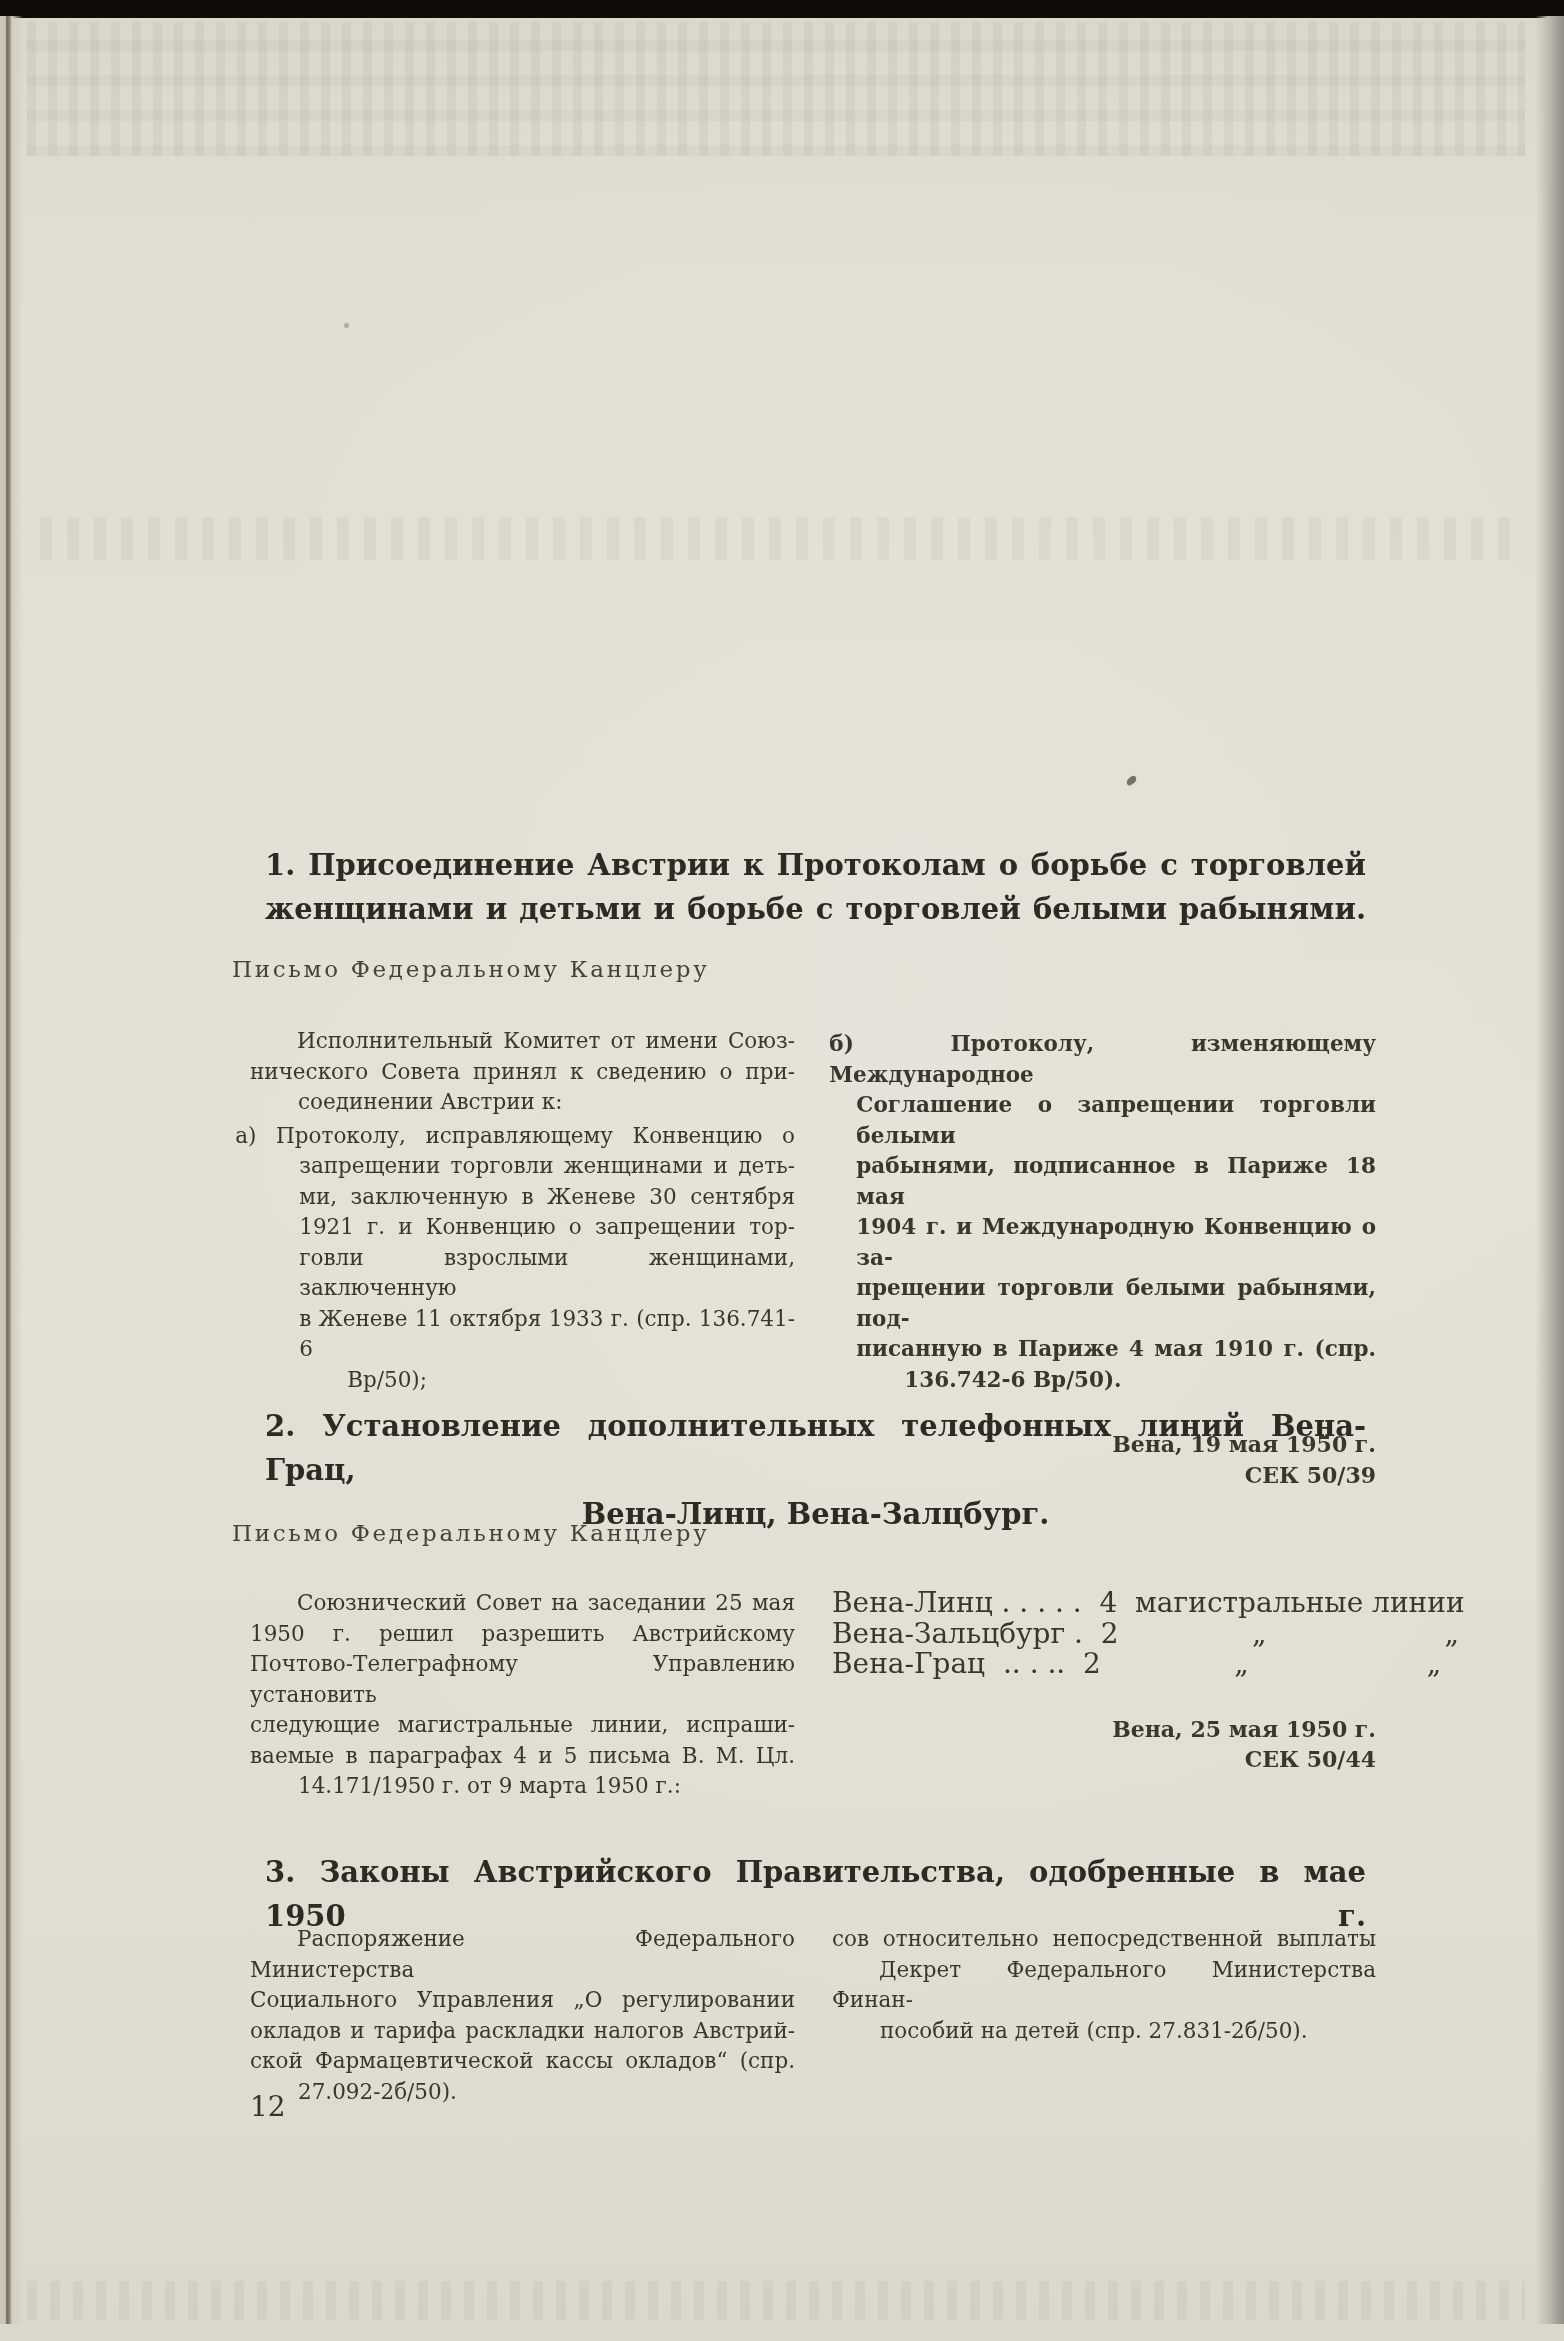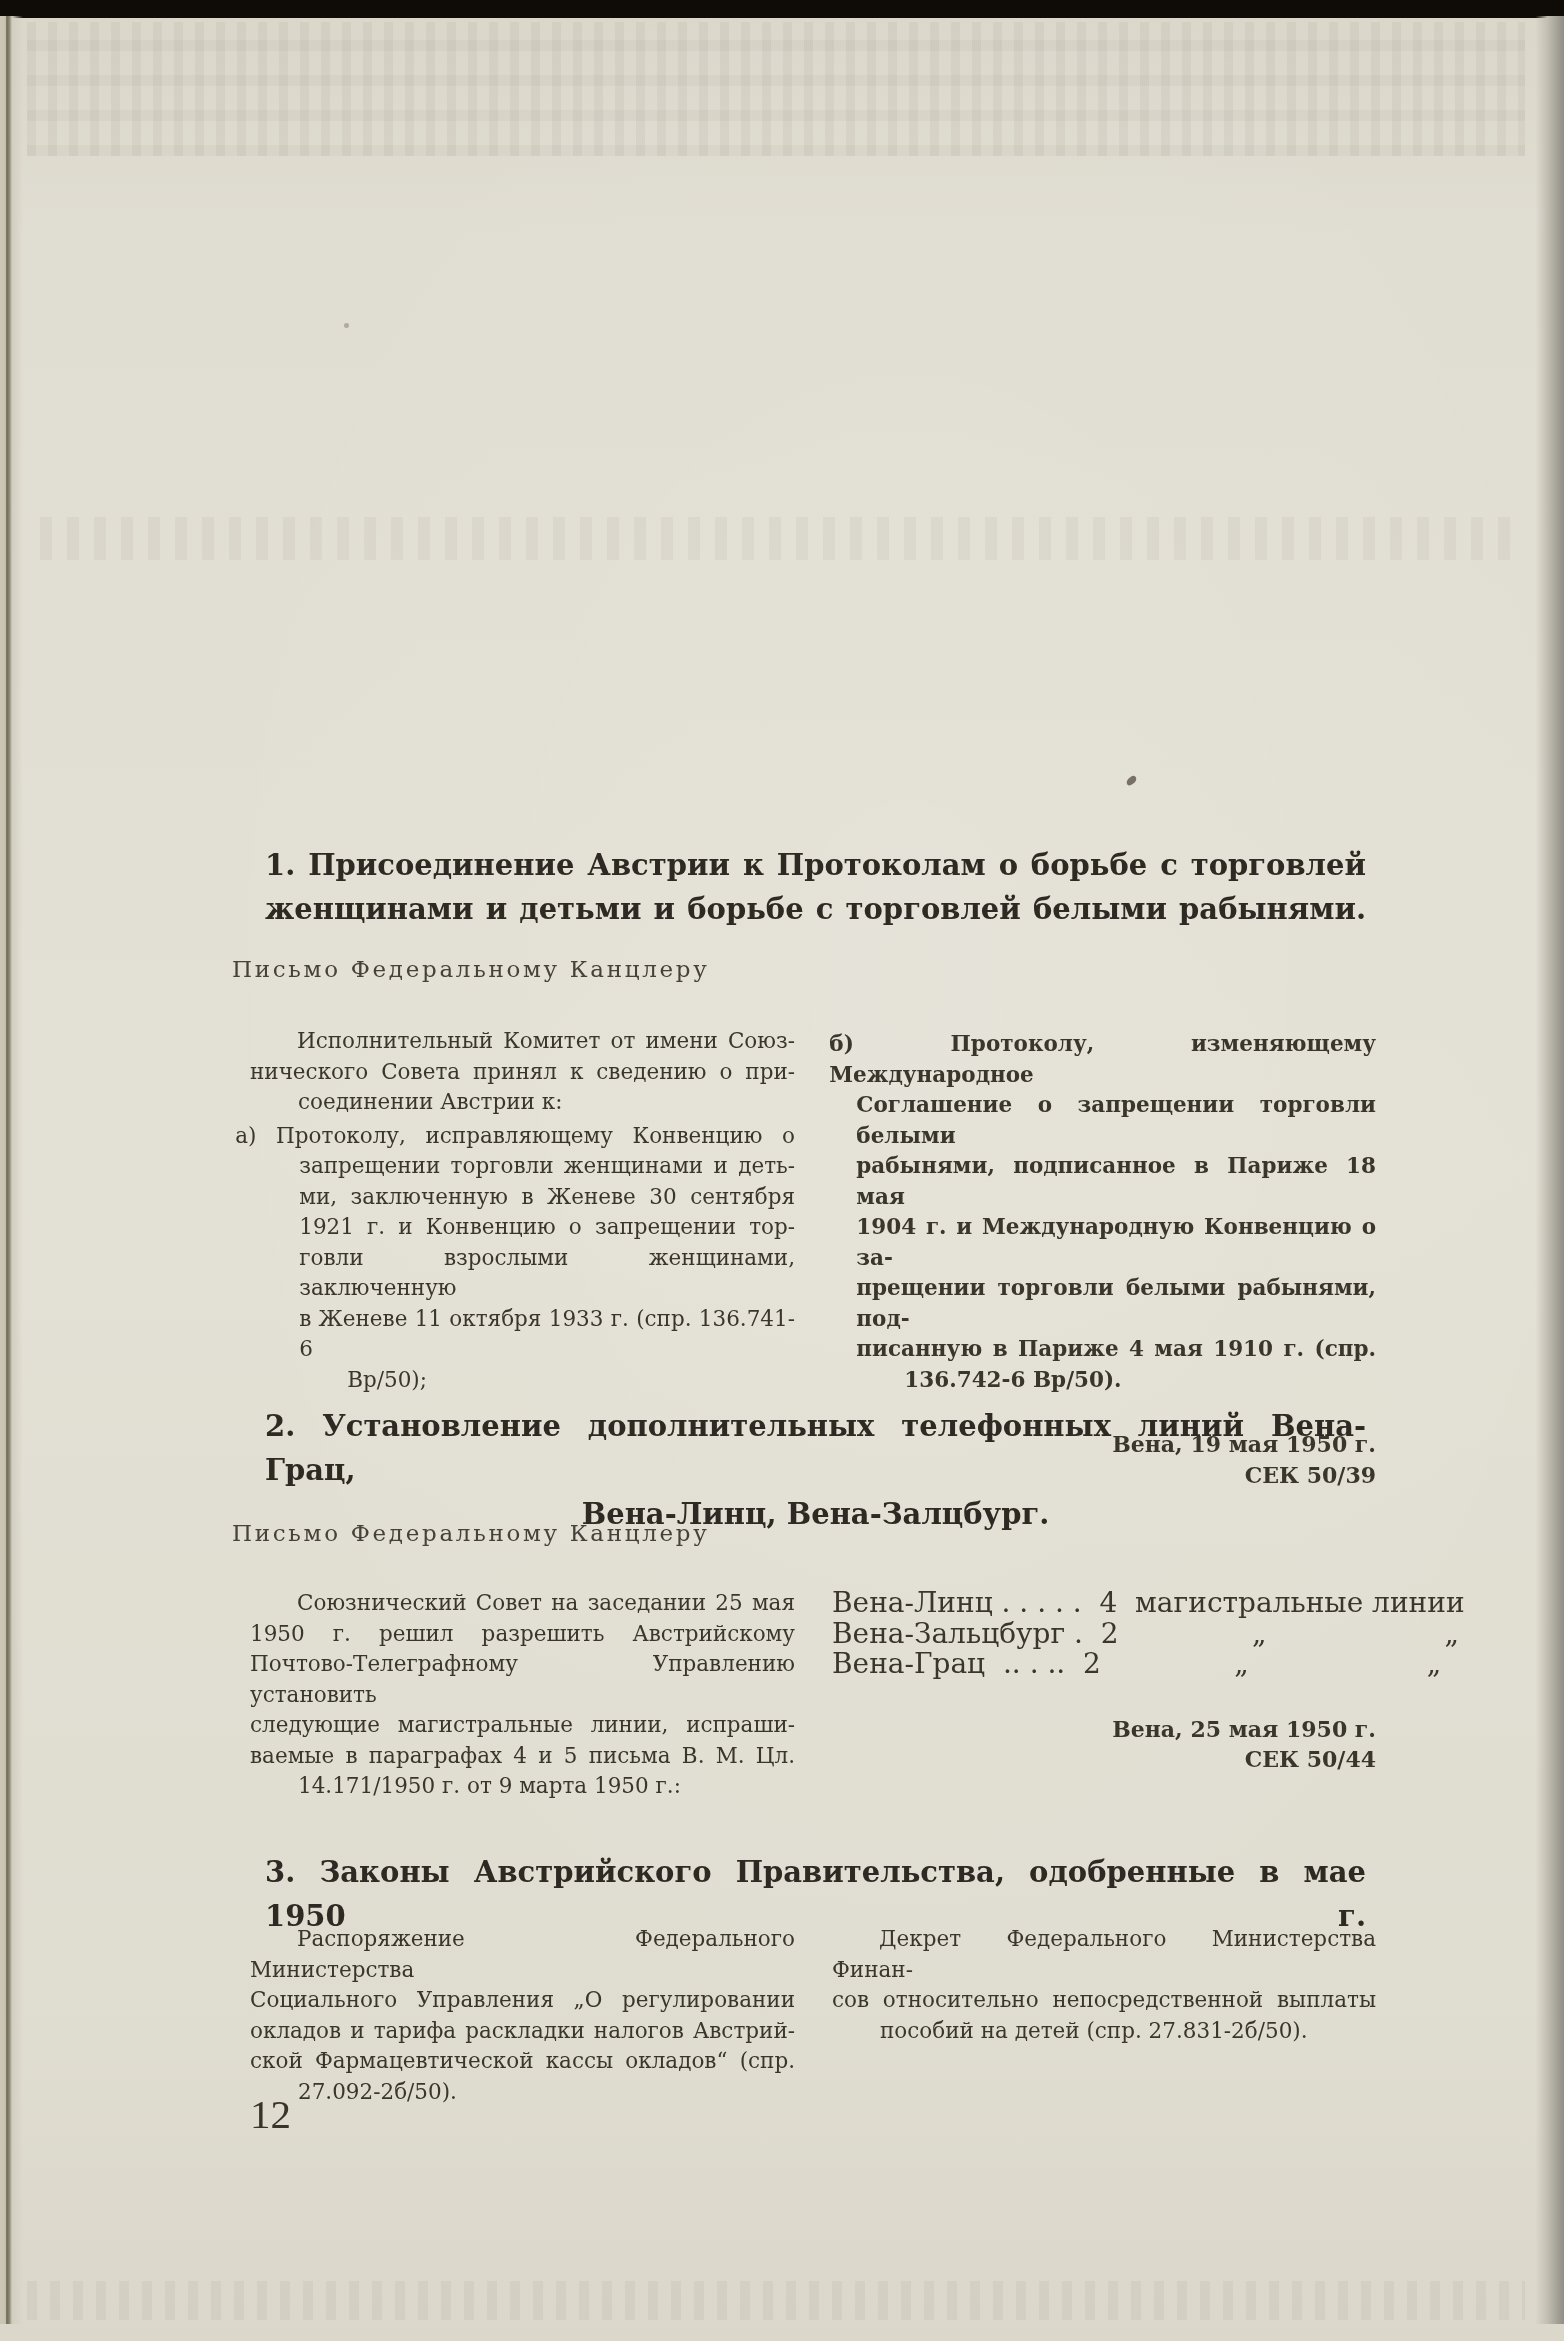--- a/index.html
+++ b/index.html
@@ -60,21 +60,21 @@
   .line.el{text-align:left;margin-left:48px;}
   .blk-para .line.first{text-indent:47px;}
   .blk-list{margin-top:3.4px;margin-left:-14.8px;}
   .blk-list .line.cont{padding-left:64px;}
   .col-right .blk-list{margin-left:-2.7px;font-weight:bold;}
   .col-right .blk-list .line.cont{padding-left:27px;}
   .blk-table .line{white-space:pre;font-size:28px;}
   .blk-date{margin-top:34px;}
   .blk-date .line{text-align:right;font-size:22px;font-weight:bold;}
 
-  .page-number{position:absolute;left:250px;top:2090px;font-size:41px;color:#39342b;font-family:Liberation Serif, serif;}
+  .page-number{position:absolute;left:250px;top:2090px;font-size:28px;color:#39342b;}
 </style>
 </head>
 <body>
 
 <div class="page">
   <div class="bar top"></div>
   <div class="bar bottom"></div>
   <div class="left-edge"></div>
   <div class="right-edge"></div>
   <div class="ghost g1"></div>
@@ -160,22 +160,22 @@
         <div class="blk blk-para">
           <div class="line first jl">Распоряжение Федерального Министерства</div>
           <div class="line cont jl">Социального Управления „О регулировании</div>
           <div class="line cont jl">окладов и тарифа раскладки налогов Австрий-</div>
           <div class="line cont jl">ской Фармацевтической кассы окладов“ (спр.</div>
           <div class="line cont el">27.092-2б/50).</div>
         </div>
       </div>
     <div class="col col-right">
         <div class="blk blk-para">
+          <div class="line cont jl">сов относительно непосредственной выплаты</div>
           <div class="line first jl">Декрет Федерального Министерства Финан-</div>
-          <div class="line cont jl">сов относительно непосредственной выплаты</div>
           <div class="line cont el">пособий на детей (спр. 27.831-2б/50).</div>
         </div>
       </div>
   </div>
 
   <div class="page-number">12</div>
 </div>
 
 
 </body></html>

